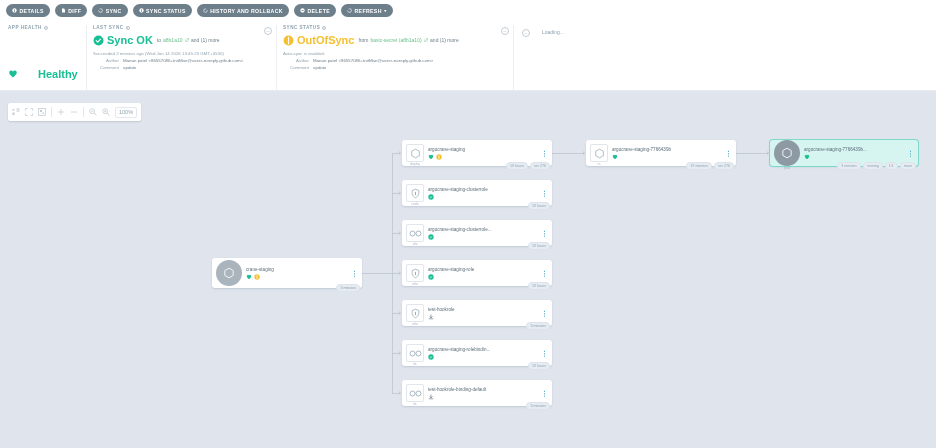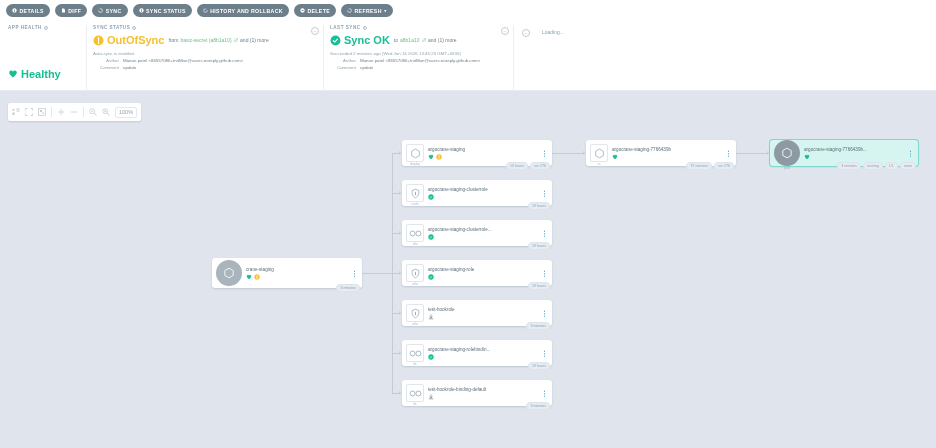--- a/index.html
+++ b/index.html
@@ -44,21 +44,21 @@
   }
   .p-title .q {
     display: inline-block; width: 4px; height: 4px;
     border: .5px solid #b6c2cc; border-radius: 50%;
     font-size: 3px; text-align: center; line-height: 3.5px; color: #b6c2cc;
     margin-left: 2px; vertical-align: middle;
   }
   .bigrow { display: flex; align-items: center; gap: 4px; }
   .big-health {
     font-size: 11px; font-weight: bold; color: #18be94;
-    display: flex; align-items: center; gap: 3px; margin-top: 38px;
+    display: flex; align-items: center; gap: 20px; margin-top: 38px;
   }
   .heart { width: 10px; height: 10px; flex: none; }
   .big-sync {
     font-size: 11px; font-weight: bold;
     display: flex; align-items: center; gap: 3px; white-space: nowrap;
   }
   .big-sync.warn { color: #f4c030; }
   .big-sync.ok { color: #18be94; }
   .circ-ic { width: 11px; height: 11px; flex: none; }
   .sub-from {
@@ -209,20 +209,55 @@
       <span>APP HEALTH</span><span class="q">?</span>
     </div>
     <div class="big-health">
       <svg class="heart" viewBox="0 0 20 20">
           <path d="M10 17S2.5 12 2.5 7.2A3.9 3.9 0 0 1 10 5.4a3.9 3.9 0 0 1 7.5 1.8C17.5 12 10 17 10 17z" fill="#18be94"></path>
         </svg>
       <span>Healthy</span>
     </div>
   </div>
 
+  <div class="panel p3">
+    <div class="collapse">−</div>
+    <div class="p-title">
+      <span>LAST SYNC</span><span class="q">?</span>
+    </div>
+    <div class="bigrow">
+      <div class="big-sync ok">
+        <svg class="circ-ic" viewBox="0 0 20 20">
+            <circle cx="10" cy="10" r="9" fill="#18be94"></circle>
+            <path d="M5.8 10.3 8.6 13l5-5.6" stroke="#fff" stroke-width="2" fill="none" stroke-linecap="round" stroke-linejoin="round"></path>
+          </svg>
+        <span>Sync OK</span>
+      </div>
+      <div class="sub-from">
+        <span>to</span>
+        <a class="rev-link" href="#">a8b1a10</a>
+        <svg class="ext-ic" viewBox="0 0 10 10">
+            <path d="M3.5 1.5h5v5" stroke="#6ebf8b" stroke-width="1.1" fill="none"></path>
+            <path d="M8 2 4 6" stroke="#6ebf8b" stroke-width="1.1"></path>
+            <path d="M1.5 3.5v5h5" stroke="#6ebf8b" stroke-width="1.1" fill="none"></path>
+          </svg>
+        <span>and (1) more</span>
+      </div>
+    </div>
+    <div class="meta-line">Succeeded 2 minutes ago (Wed Jan 14 2026 13:45:25 GMT+0530)</div>
+    <div class="kv">
+      <span class="k">Author</span>
+      <span class="v">Manan patel &lt;86557086+tnitMan@users.noreply.github.com&gt;</span>
+    </div>
+    <div class="kv">
+      <span class="k">Comment</span>
+      <span class="v">update</span>
+    </div>
+  </div>
+
   <div class="panel p2">
     <div class="collapse">−</div>
     <div class="p-title">
       <span>SYNC STATUS</span><span class="q">?</span>
     </div>
     <div class="bigrow">
       <div class="big-sync warn">
         <svg class="circ-ic" viewBox="0 0 20 20">
             <circle cx="10" cy="10" r="9" fill="#f4c030"></circle>
             <path d="M10 4.5v7M10 13.2v2.3" stroke="#fff" stroke-width="2.2" stroke-linecap="round"></path>
@@ -234,55 +269,20 @@
         <a class="rev-link" href="#">basic-secret (a8b1a10)</a>
         <svg class="ext-ic" viewBox="0 0 10 10">
             <path d="M3.5 1.5h5v5" stroke="#6ebf8b" stroke-width="1.1" fill="none"></path>
             <path d="M8 2 4 6" stroke="#6ebf8b" stroke-width="1.1"></path>
             <path d="M1.5 3.5v5h5" stroke="#6ebf8b" stroke-width="1.1" fill="none"></path>
           </svg>
         <span>and (1) more</span>
       </div>
     </div>
     <div class="meta-line">Auto-sync is enabled.</div>
-    <div class="kv">
-      <span class="k">Author</span>
-      <span class="v">Manan patel &lt;86557086+tnitMan@users.noreply.github.com&gt;</span>
-    </div>
-    <div class="kv">
-      <span class="k">Comment</span>
-      <span class="v">update</span>
-    </div>
-  </div>
-
-  <div class="panel p3">
-    <div class="collapse">−</div>
-    <div class="p-title">
-      <span>LAST SYNC</span><span class="q">?</span>
-    </div>
-    <div class="bigrow">
-      <div class="big-sync ok">
-        <svg class="circ-ic" viewBox="0 0 20 20">
-            <circle cx="10" cy="10" r="9" fill="#18be94"></circle>
-            <path d="M5.8 10.3 8.6 13l5-5.6" stroke="#fff" stroke-width="2" fill="none" stroke-linecap="round" stroke-linejoin="round"></path>
-          </svg>
-        <span>Sync OK</span>
-      </div>
-      <div class="sub-from">
-        <span>to</span>
-        <a class="rev-link" href="#">a8b1a10</a>
-        <svg class="ext-ic" viewBox="0 0 10 10">
-            <path d="M3.5 1.5h5v5" stroke="#6ebf8b" stroke-width="1.1" fill="none"></path>
-            <path d="M8 2 4 6" stroke="#6ebf8b" stroke-width="1.1"></path>
-            <path d="M1.5 3.5v5h5" stroke="#6ebf8b" stroke-width="1.1" fill="none"></path>
-          </svg>
-        <span>and (1) more</span>
-      </div>
-    </div>
-    <div class="meta-line">Succeeded 2 minutes ago (Wed Jan 14 2026 13:45:25 GMT+0530)</div>
     <div class="kv">
       <span class="k">Author</span>
       <span class="v">Manan patel &lt;86557086+tnitMan@users.noreply.github.com&gt;</span>
     </div>
     <div class="kv">
       <span class="k">Comment</span>
       <span class="v">update</span>
     </div>
   </div>
 

